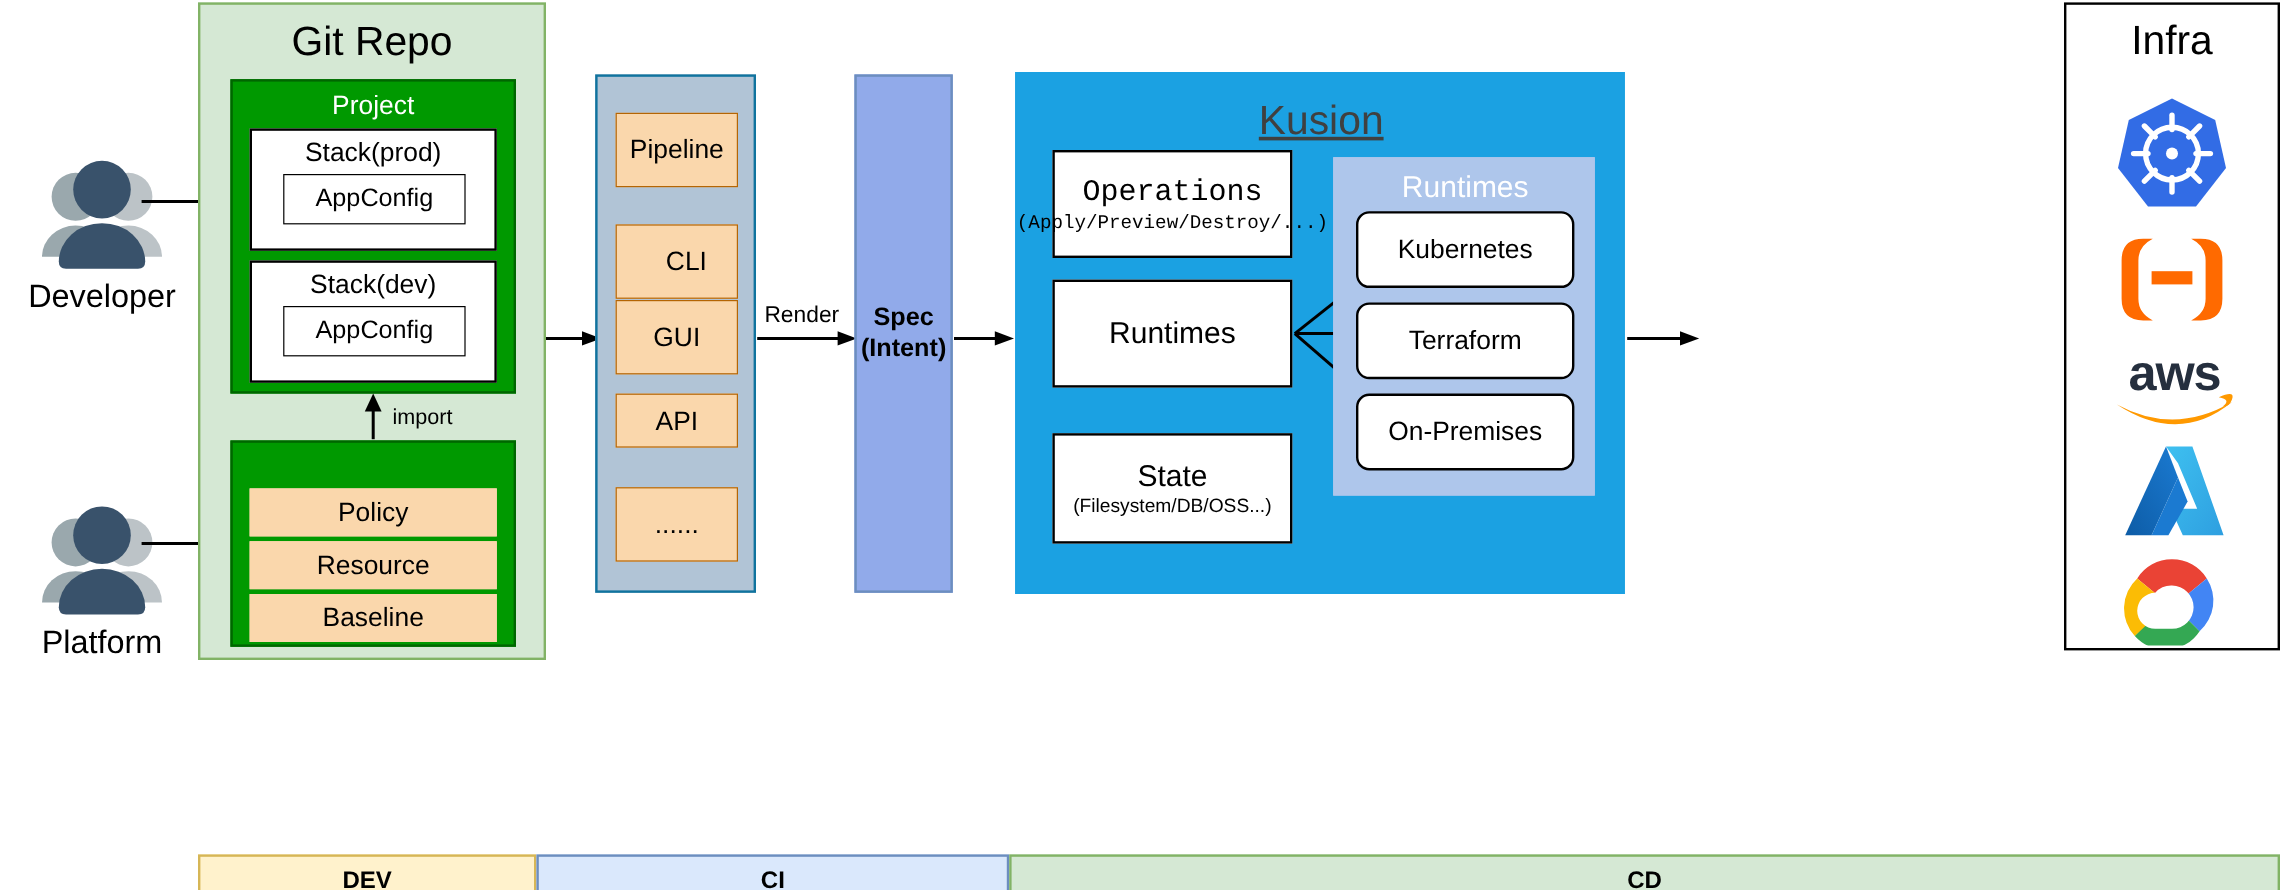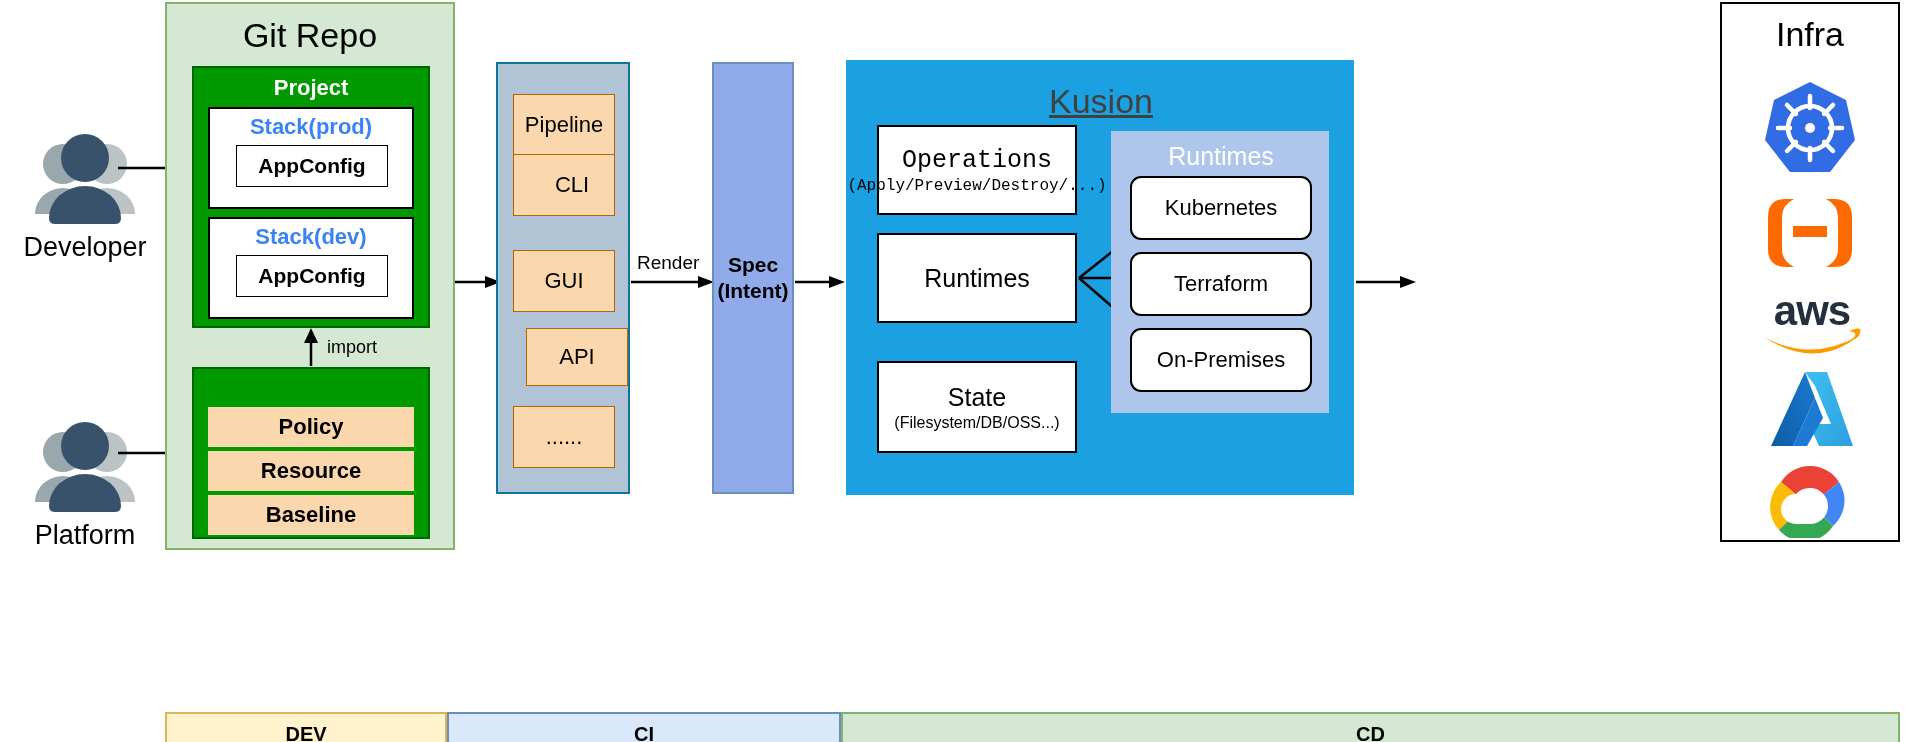--- a/index.html
+++ b/index.html
@@ -45,34 +45,33 @@
     border: 2px solid #82b366;
   }
   #git-repo-title {
     font-size: 34px;
     font-weight: 400;
     color: #000;
   }
   .green-box {
     background: #009900;
     border: 2px solid #006600;
-    font-weight: bold;
   }
   .green-box-title {
     color: #ffffff;
     font-size: 22px;
     text-align: center;
   }
   .white-box {
     background: #ffffff;
     border: 2px solid #000000;
   }
   .white-box-title {
     font-size: 22px;
-    color: #3b82f6;
+    color: #000000;
     text-align: center;
   }
   .inner-white {
     background: #ffffff;
     border: 1px solid #000000;
     font-size: 21px;
   }
   .tan-row {
     background: #fad7ac;
     border: 1px solid #fad7ac;
@@ -256,23 +255,23 @@
 
 <div class="abs" style="left:455px; top:272px; width:48px; height:20px;">
   <svg class="arrow-svg" width="48" height="20" viewBox="0 0 48 20">
     <line x1="0" y1="10" x2="34" y2="10" stroke="#000" stroke-width="2.5"></line>
     <polygon points="46,10 30,4 30,16" fill="#000"></polygon>
   </svg>
 </div>
 
 <div class="abs" id="ci-column" style="left:496px; top:62px; width:134px; height:432px;">
   <div class="abs ctr tan-card" style="left:15px; top:30px; width:102px; height:62px;">Pipeline</div>
-  <div class="abs ctr tan-card" style="left:15px; top:90px; width:102px; height:62px;padding-left:16px;">CLI</div>
+  <div class="abs ctr tan-card" style="left:15px; top:123px; width:102px; height:62px;padding-left:16px;">CLI</div>
   <div class="abs ctr tan-card" style="left:15px; top:186px; width:102px; height:62px;">GUI</div>
-  <div class="abs ctr tan-card" style="left:28px; top:264px; width:102px; height:58px;">API</div>
+  <div class="abs ctr tan-card" style="left:15px; top:264px; width:102px; height:45px;">API</div>
   <div class="abs ctr tan-card" style="left:15px; top:342px; width:102px; height:62px;">......</div>
 </div>
 
 <div class="abs" style="left:631px; top:272px; width:85px; height:20px;">
   <svg class="arrow-svg" width="85" height="20" viewBox="0 0 85 20">
     <line x1="0" y1="10" x2="71" y2="10" stroke="#000" stroke-width="2.5"></line>
     <polygon points="83,10 67,4 67,16" fill="#000"></polygon>
   </svg>
 </div>
 <div class="abs render-label" style="left:635px; top:252px;">Render</div>

